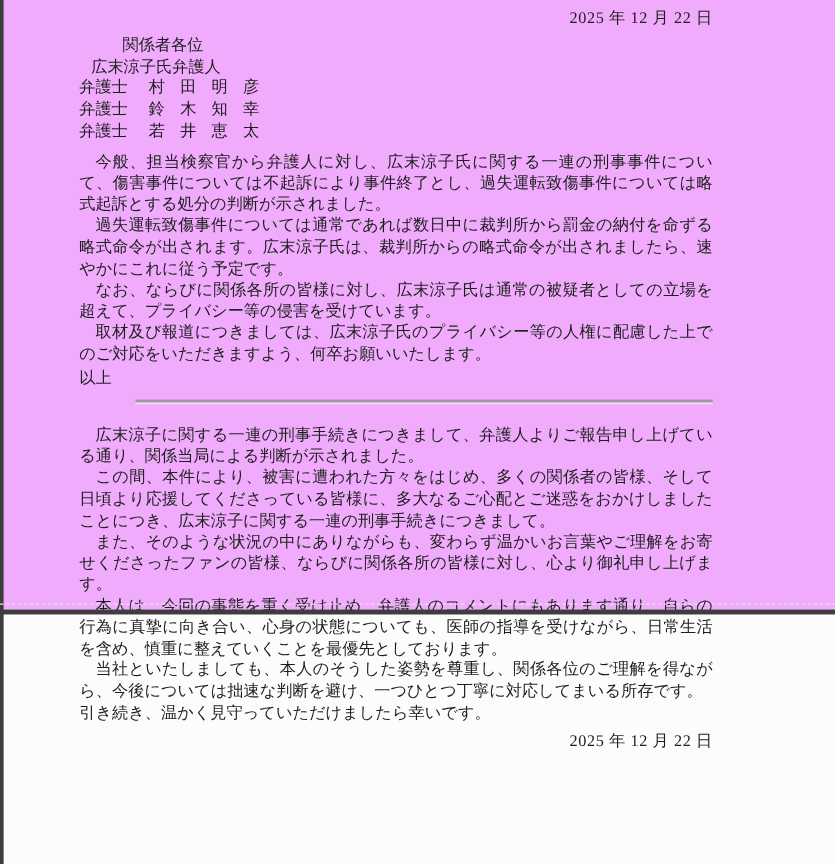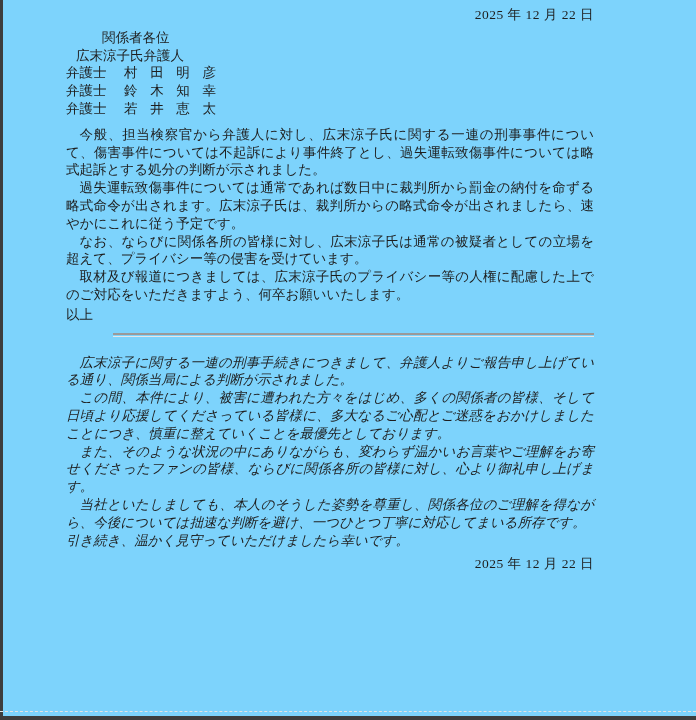--- a/index.html
+++ b/index.html
@@ -5,22 +5,22 @@
   html,body { margin:0; padding:0; }
   body {
     width:696px; height:720px;
     background:#fcfcfc;
     font-family:"Liberation Serif","DejaVu Serif",serif;
     color:#1e1e1e;
     overflow:hidden;
   }
   .page {
     position:relative;
-    width:696px; height:720px;
-    background:#7dd3fc;
+    width:696px; height:512px;
+    background:#f0abfc;
     box-sizing:border-box;
   }
   .frame-left {
     position:absolute; left:0; top:0;
     width:3px; height:720px;
     background:#3d3d3d;
   }
   .frame-bottom {
     position:absolute; left:0; bottom:0;
     width:696px; height:4px;
@@ -70,21 +70,21 @@
   }
   .para.no-indent { text-indent:0; }
   .closing { text-align:left; margin-top:2px; }
   .divider {
     margin:9px 0 0 47px;
     width:481px; height:1px;
     border-top:2px solid #9a9a9a;
     border-bottom:1px solid #e6e6e6;
   }
   .addressee2 { margin-top:22px; margin-left:36px; }
-  .body-block2 { margin-top:17px;font-style:italic; }
+  .body-block2 { margin-top:17px; }
   .sign-date { text-align:right; margin-top:6px; letter-spacing:0.5px; }
 </style>
 </head>
 <body>
 
 <div class="page">
   <div class="frame-left"></div>
 
   <div class="content">
 
@@ -117,22 +117,23 @@
       <p class="para">取材及び報道につきましては、広末涼子氏のプライバシー等の人権に配慮した上でのご対応をいただきますよう、何卒お願いいたします。</p>
     </div>
 
     <div class="closing">以上</div>
 
     <div class="divider"></div>
 
 
     <div class="body-block2">
       <p class="para">広末涼子に関する一連の刑事手続きにつきまして、弁護人よりご報告申し上げている通り、関係当局による判断が示されました。</p>
-      <p class="para">この間、本件により、被害に遭われた方々をはじめ、多くの関係者の皆様、そして日頃より応援してくださっている皆様に、多大なるご心配とご迷惑をおかけしましたことにつき、慎重に整えていくことを最優先としております。</p>
+      <p class="para">この間、本件により、被害に遭われた方々をはじめ、多くの関係者の皆様、そして日頃より応援してくださっている皆様に、多大なるご心配とご迷惑をおかけしましたことにつき、広末涼子に関する一連の刑事手続きにつきまして。</p>
       <p class="para">また、そのような状況の中にありながらも、変わらず温かいお言葉やご理解をお寄せくださったファンの皆様、ならびに関係各所の皆様に対し、心より御礼申し上げます。</p>
+      <p class="para">本人は、今回の事態を重く受け止め、弁護人のコメントにもあります通り、自らの行為に真摯に向き合い、心身の状態についても、医師の指導を受けながら、日常生活を含め、慎重に整えていくことを最優先としております。</p>
       <p class="para">当社といたしましても、本人のそうした姿勢を尊重し、関係各位のご理解を得ながら、今後については拙速な判断を避け、一つひとつ丁寧に対応してまいる所存です。</p>
       <p class="para no-indent">引き続き、温かく見守っていただけましたら幸いです。</p>
     </div>
 
     <div class="sign-date">2025 年 12 月 22 日</div>
 
   </div>
 
   <div class="frame-dashed"></div>
   <div class="frame-bottom"></div>

